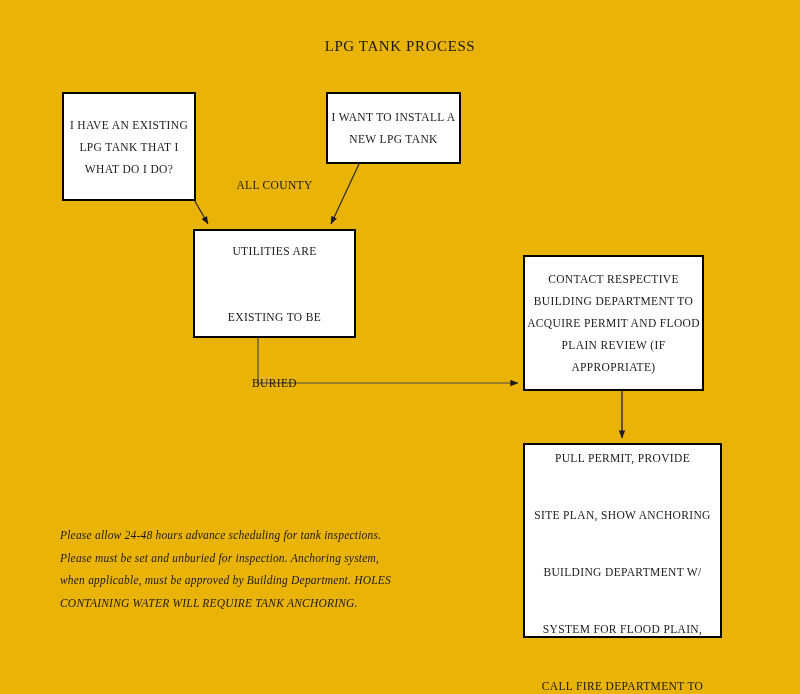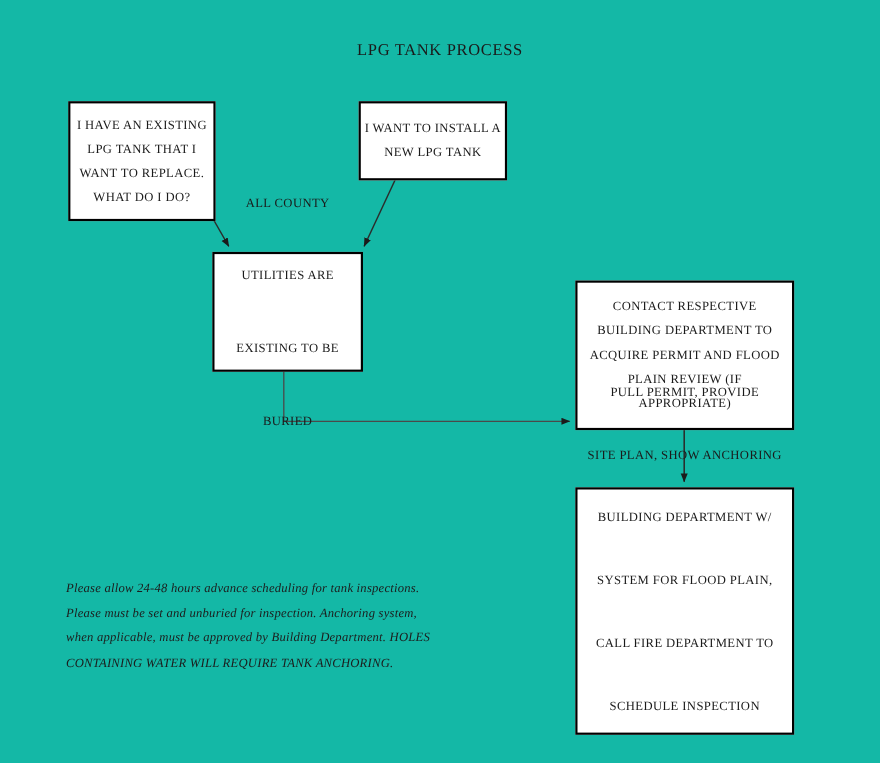--- a/index.html
+++ b/index.html
@@ -4,21 +4,21 @@
 <style>
   html, body {
     margin: 0;
     padding: 0;
     background: #ffffff;
   }
   #page {
     position: relative;
     width: 800px;
     height: 694px;
-    background: #14b8a6;
+    background: #eab308;
     overflow: hidden;
     font-family: "Liberation Serif", "DejaVu Serif", serif;
     color: #111111;
   }
   #title {
     position: absolute;
     left: 0;
     top: 38px;
     width: 800px;
     text-align: center;
@@ -41,24 +41,24 @@
     letter-spacing: 0.35px;
     color: #1a1a1a;
     padding: 2px 6px;
   }
   .node .ln {
     display: block;
     white-space: nowrap;
   }
   #node-existing-tank { left: 62px;  top: 92px;  width: 134px; height: 109px; }
   #node-new-tank      { left: 326px; top: 92px;  width: 135px; height: 72px;  }
-  #node-buried        { left: 193px; top: 229px; width: 137px; height: 109px; gap: 44px; }
-  #node-contact-bd    { left: 523px; top: 255px; width: 199px; height: 136px; }
-  #node-pull-permit   { left: 523px; top: 443px; width: 199px; height: 225px;
-                        justify-content: flex-end; padding-bottom: 13px; gap: 35px; }
+  #node-buried        { left: 193px; top: 229px; width: 163px; height: 109px; gap: 44px; }
+  #node-contact-bd    { left: 523px; top: 255px; width: 181px; height: 136px; }
+  #node-pull-permit   { left: 523px; top: 443px; width: 199px; height: 195px;
+                        justify-content: space-between; padding-bottom: 13px; gap: 35px; }
   #connectors {
     position: absolute;
     left: 0; top: 0;
     width: 800px;
     height: 694px;
   }
   #note {
     position: absolute;
     left: 60px;
     top: 524px;
@@ -91,21 +91,20 @@
     <line x1="366" y1="149" x2="331" y2="224" stroke="#2b2b2b" stroke-width="1.2" marker-end="url(#arrowhead)"></line>
 
     <path d="M 258 338 L 258 383 L 518 383" fill="none" stroke="#4a4a4a" stroke-width="1.2" marker-end="url(#arrowhead)"></path>
 
     <line x1="622" y1="391" x2="622" y2="438" stroke="#2b2b2b" stroke-width="1.4" marker-end="url(#arrowhead)"></line>
   </svg>
 
   <div class="node" id="node-existing-tank">
     <span class="ln">I HAVE AN EXISTING</span>
     <span class="ln">LPG TANK THAT I</span>
-    <span class="ln">WANT TO REPLACE.</span>
     <span class="ln">WHAT DO I DO?</span>
   </div>
 
   <div class="node" id="node-new-tank">
     <span class="ln">I WANT TO INSTALL A</span>
     <span class="ln">NEW LPG TANK</span>
   </div>
 
   <div class="node" id="node-buried">
     <span class="ln">ALL COUNTY</span>

